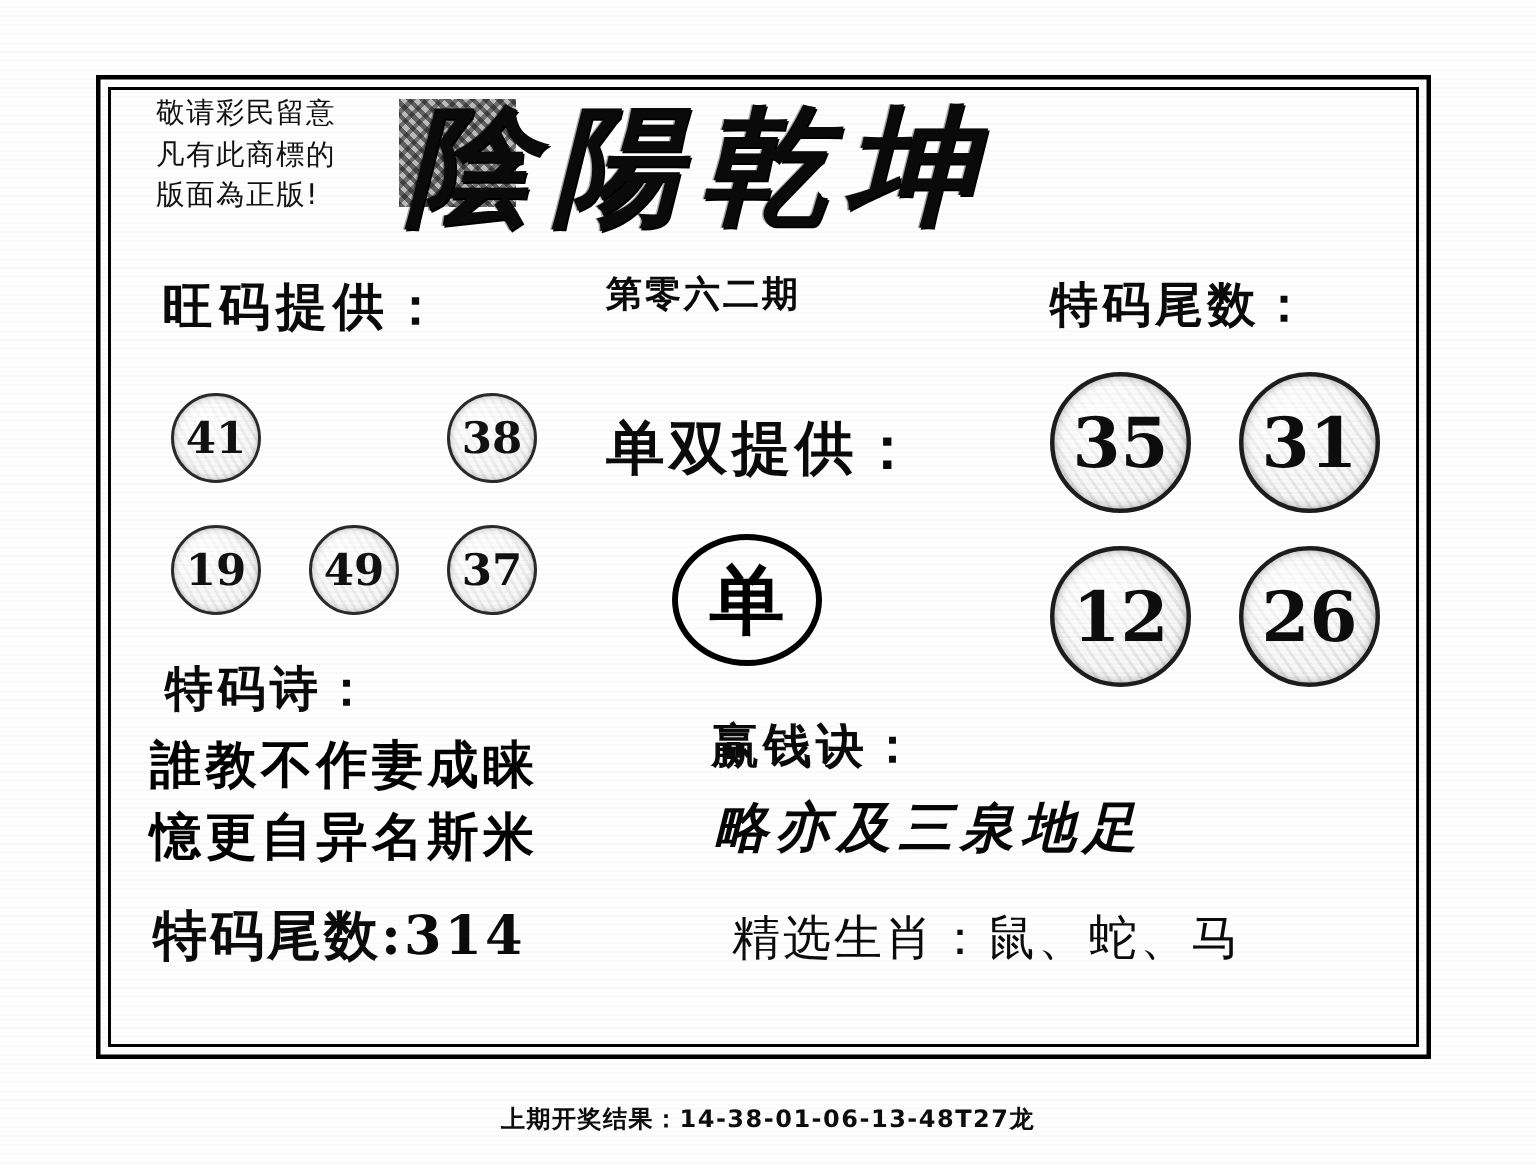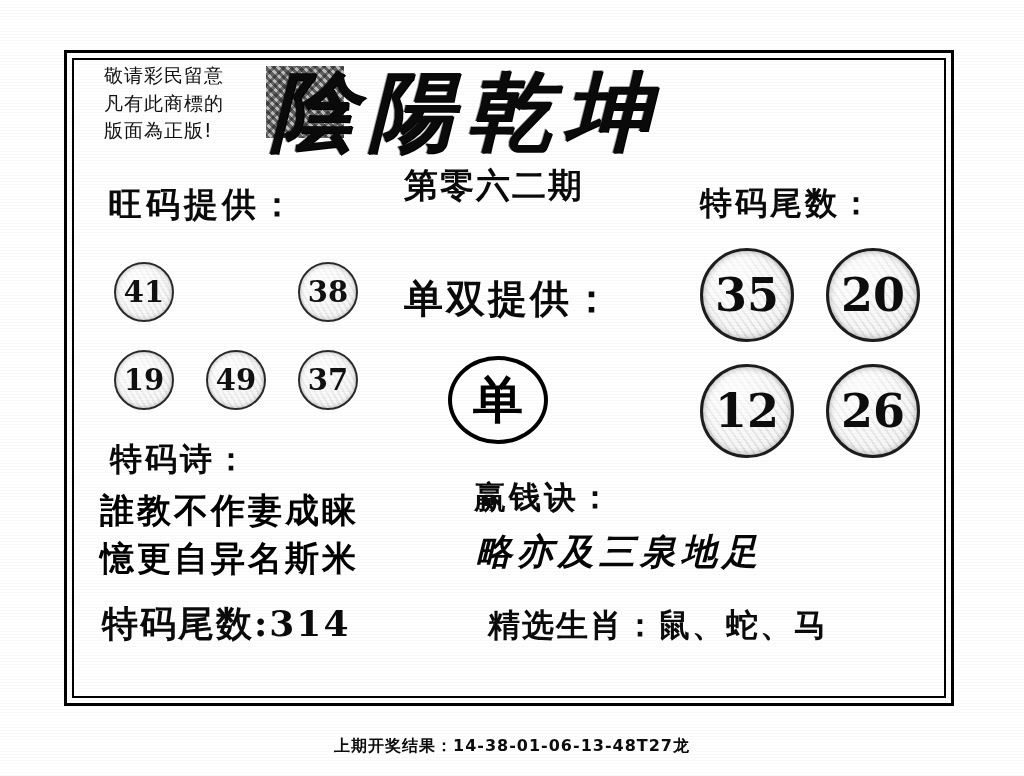--- a/index.html
+++ b/index.html
@@ -93,22 +93,22 @@
     font-weight: bold;
     color: #0a0a0a;
     white-space: nowrap;
   }
   .wangma-label {
     left: 108px; top: 182px;
     font-size: 34px;
     letter-spacing: 4px;
   }
   .issue-label {
-    left: 404px; top: 163px;
-    font-size: 34px;
+    left: 404px; top: 180px;
+    font-size: 24px;
     letter-spacing: 2px;
   }
   .tema-label {
     left: 700px; top: 182px;
     font-size: 32px;
     letter-spacing: 3px;
   }
   .danshuang-label {
     left: 404px; top: 272px;
     font-size: 39px;
@@ -210,21 +210,21 @@
     font-weight: bold;
     letter-spacing: 2px;
     color: #0b0b0b;
     white-space: nowrap;
   }
   .zodiac {
     position: absolute;
     left: 488px;
     top: 604px;
     font-size: 32px;
-    font-weight: bold;
+    font-weight: normal;
     letter-spacing: 2px;
     color: #0b0b0b;
     white-space: nowrap;
   }
   .footer {
     position: absolute;
     left: 0;
     top: 736px;
     width: 1024px;
     text-align: center;
@@ -266,21 +266,21 @@
   <div class="lbl tema-label">特码尾数：</div>
   <div class="lbl danshuang-label">单双提供：</div>
 
   <div class="ball" style="left:114px; top:262px;">41</div>
   <div class="ball" style="left:298px; top:262px;">38</div>
   <div class="ball" style="left:114px; top:350px;">19</div>
   <div class="ball" style="left:206px; top:350px;">49</div>
   <div class="ball" style="left:298px; top:350px;">37</div>
 
   <div class="ball-lg" style="left:700px; top:248px;">35</div>
-  <div class="ball-lg" style="left:826px; top:248px;">20</div>
+  <div class="ball-lg" style="left:826px; top:248px;">31</div>
   <div class="ball-lg" style="left:700px; top:364px;">12</div>
   <div class="ball-lg" style="left:826px; top:364px;">26</div>
 
   <div class="dan-circle">单</div>
 
   <div class="lbl temashi-label">特码诗：</div>
 
   <div class="poem">
     <div>誰教不作妻成睐</div>
     <div>憶更自异名斯米</div>

